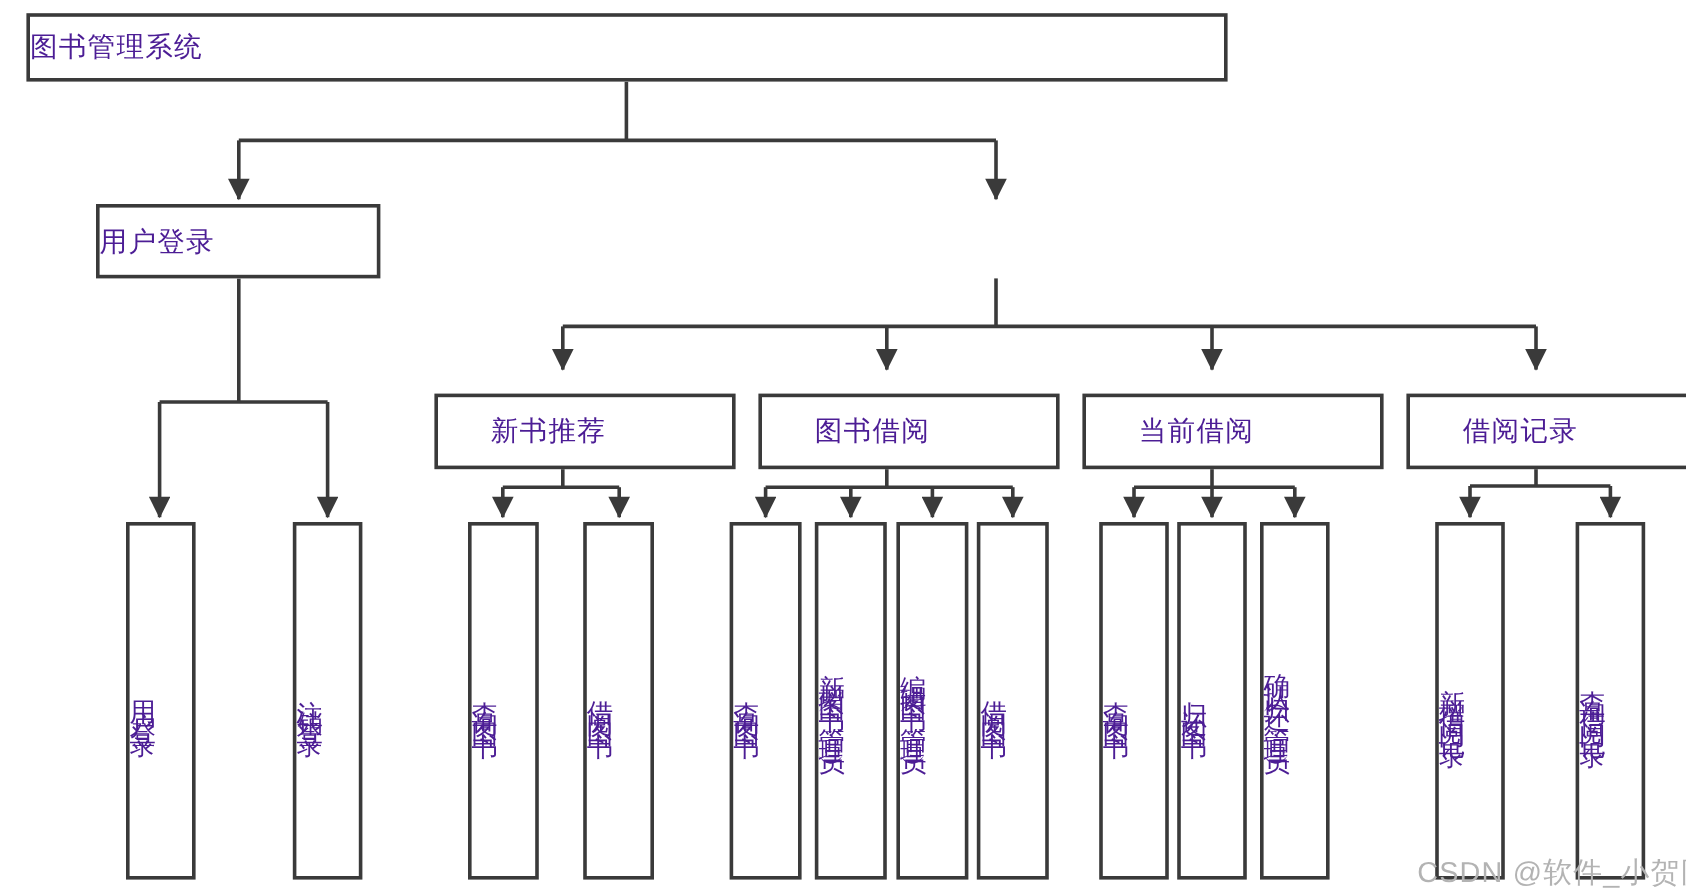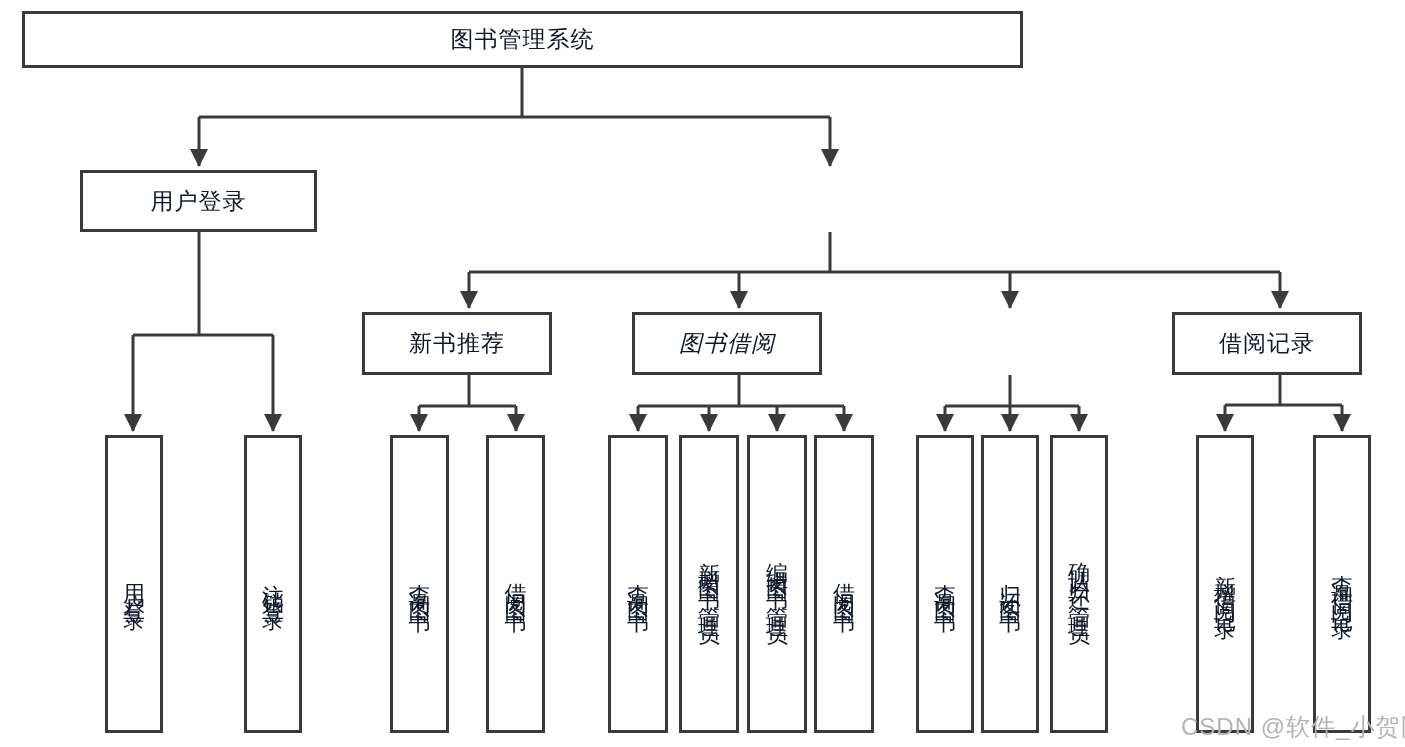--- a/index.html
+++ b/index.html
@@ -23,42 +23,42 @@
     height: 747px;
     pointer-events: none;
   }
   .node {
     position: absolute;
     box-sizing: border-box;
     border: 3px solid #3a3a3a;
     background: #ffffff;
     display: flex;
     align-items: center;
-    justify-content: center;
-    color: #0f172a;
+    color: #4c1d95;
     font-size: 23px;
     letter-spacing: 1px;
     z-index: 2;
   }
   .node.leaf {
     top: 435px;
     width: 58px;
     height: 298px;
   }
   .node.leaf .vtext {
     writing-mode: vertical-rl;
     text-orientation: mixed;
     letter-spacing: 9px;
     font-size: 22px;
     line-height: 1;
   }
   .lvl3 {
-    top: 312px;
-    width: 190px;
+    top: 328px;
+    width: 251px;
     height: 63px;
+    padding-left: 44px;
   }
   #watermark {
     position: absolute;
     left: 1181px;
     top: 711px;
     font-size: 24px;
     color: #b3b3b3;
     letter-spacing: 1px;
     z-index: 6;
     white-space: nowrap;
@@ -118,22 +118,25 @@
     <span>图书管理系统</span>
   </div>
 
   <div class="node" style="left:80px; top:170px; width:237px; height:62px;">
     <span>用户登录</span>
   </div>
 
   <div class="node lvl3" style="left:362px;">
     <span>新书推荐</span>
   </div>
-  <div class="node lvl3" style="left:632px;font-style:italic;">
+  <div class="node lvl3" style="left:632px;">
     <span>图书借阅</span>
+  </div>
+  <div class="node lvl3" style="left:902px;">
+    <span>当前借阅</span>
   </div>
   <div class="node lvl3" style="left:1172px;">
     <span>借阅记录</span>
   </div>
 
   <div class="node leaf" style="left:105px;">
     <span class="vtext">用户登录</span>
   </div>
   <div class="node leaf" style="left:244px;">
     <span class="vtext">注销登录</span>

